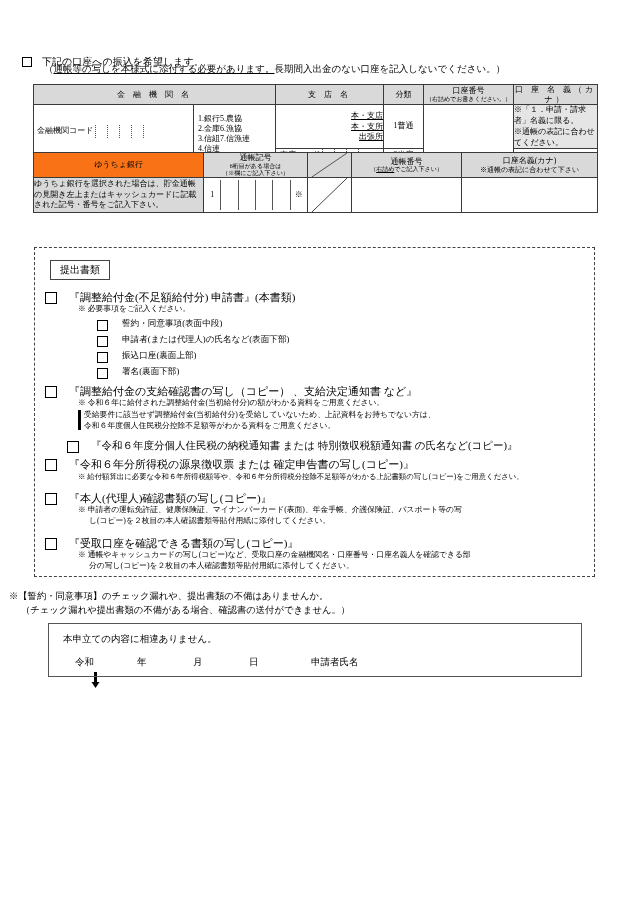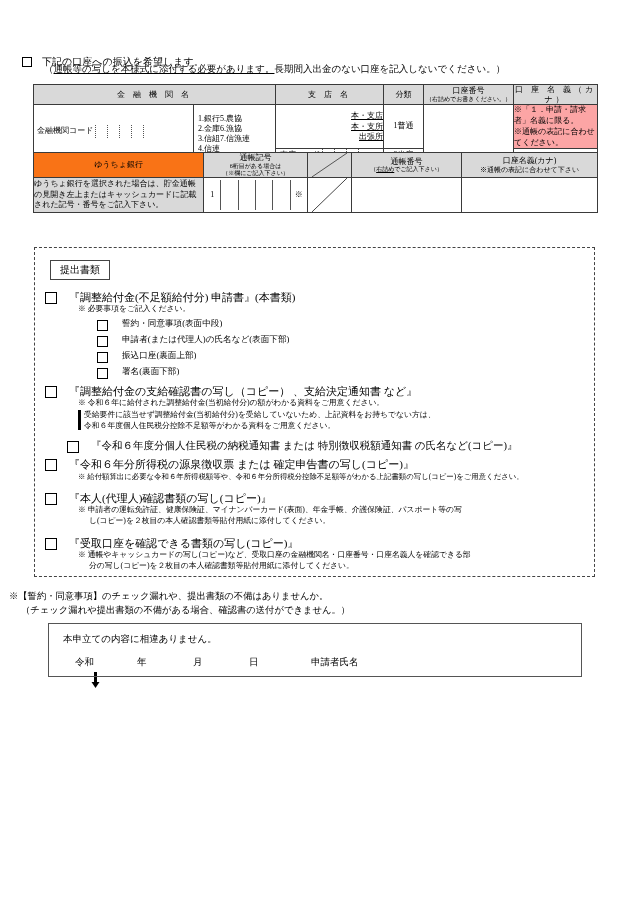--- a/index.html
+++ b/index.html
@@ -120,21 +120,21 @@
     display: block;
     flex: 1;
     border-left: 1px dotted #666;
     font-style: normal;
   }
   .acctno i:first-child { border-left: none; }
 
   .kubun { text-align: center; font-size: 8.5px; }
 
   .kanjinote {
-    background: #fca5a5;
+    background: #e5e5e5;
     font-size: 7px;
     line-height: 1.35;
     padding: 2px 3px;
   }
 
   
   #bank2 { left: 33px; top: 152px; width: 564px; }
   .yname { text-align: center; font-size: 9px; background: #f97316; }
   .ynote {
     font-size: 7px;

